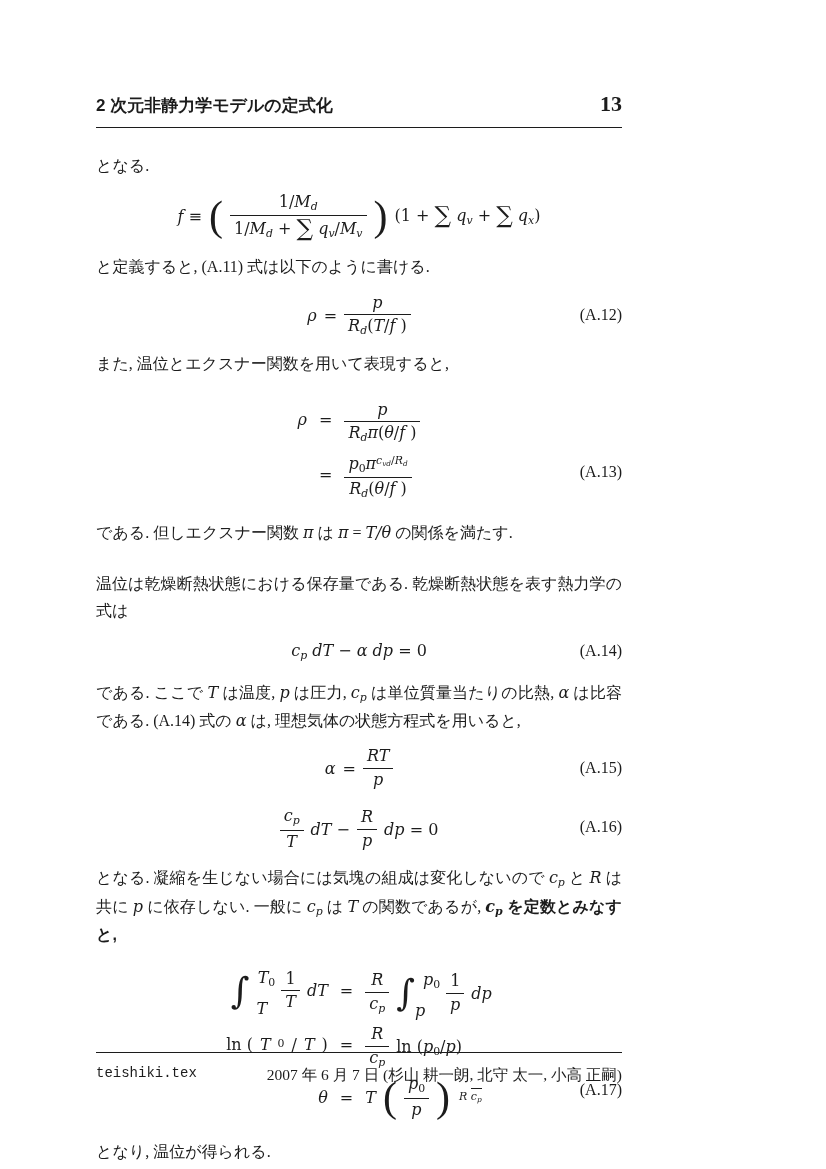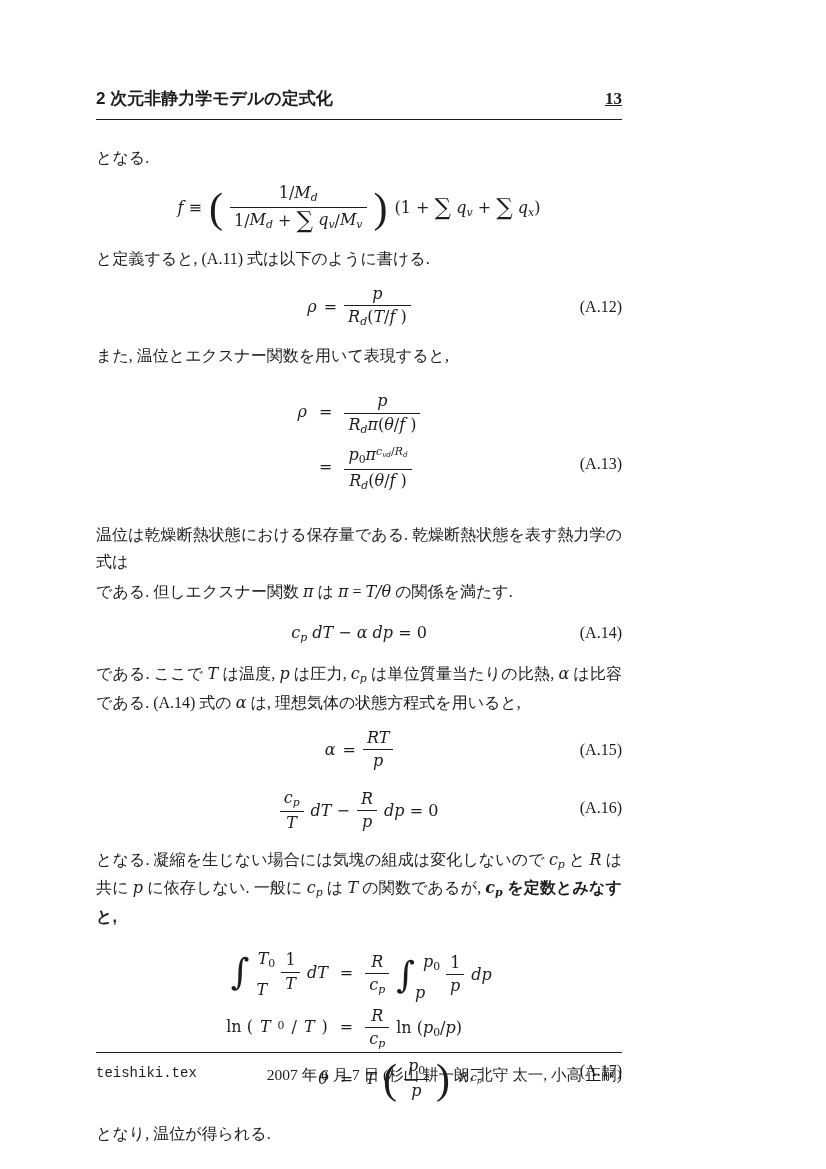--- a/index.html
+++ b/index.html
@@ -7,21 +7,21 @@
     position:relative; width:718px; height:1169px; background:#ffffff;
     color:#1c1c1c; box-sizing:border-box; padding:85px 96px 0 96px;
     font-family:"Liberation Serif","DejaVu Serif",serif;
     font-size:16px; line-height:1.7; overflow:hidden;
   }
 
   
   .hdr { display:flex; justify-content:space-between; align-items:baseline;
          font-family:"Liberation Sans",sans-serif; font-weight:bold; font-size:17px;
          padding-bottom:5px; border-bottom:1.5px solid #1c1c1c; }
-  .hdr .pageno { font-family:"Liberation Serif",serif; font-weight:bold; font-size:17px;text-decoration:underline; }
+  .hdr .pageno { font-family:"Liberation Serif",serif; font-weight:bold; font-size:22px; }
 
   
   .para { margin:3px 0; text-align:justify; }
   .para-first { margin-top:24px; }
   .parabreak { margin-top:24px; }
   .para i, b i { font-family:"DejaVu Serif",serif; font-style:italic; }
   b { font-weight:bold; font-family:"Liberation Sans",sans-serif; }
   sub { font-size:68%; vertical-align:-0.28em; }
   sup { font-size:68%; vertical-align:0.45em; }
 
@@ -134,23 +134,23 @@
             <span class="num"><i>p</i><sub>0</sub><i>π</i><sup><i>c<sub>vd</sub></i>/<i>R<sub>d</sub></i></sup></span>
             <span class="den"><i>R<sub>d</sub></i>(<i>θ</i>/<i>f</i> )</span>
           </span>
         </span></td>
       </tr>
     </tbody>
       </table>
     <span class="eqtag tag-a13">(A.13)</span>
   </div>
 
+  <p class="para">である. 但しエクスナー関数 <i>π</i> は <i>π</i> = <i>T/θ</i> の関係を満たす.</p>
+
   <p class="para parabreak">温位は乾燥断熱状態における保存量である. 乾燥断熱状態を表す熱力学の式は</p>
-
-  <p class="para">である. 但しエクスナー関数 <i>π</i> は <i>π</i> = <i>T/θ</i> の関係を満たす.</p>
 
   <div class="eq">
     <span class="eqc">
       <span><i>c<sub>p</sub></i> <i>dT</i> − <i>α</i> <i>dp</i> = 0</span>
     </span>
     <span class="eqtag">(A.14)</span>
   </div>
 
   <p class="para">である. ここで <i>T</i> は温度, <i>p</i> は圧力, <i>c<sub>p</sub></i> は単位質量当たりの比熱, <i>α</i> は比容である. (A.14) 式の <i>α</i> は, 理想気体の状態方程式を用いると,</p>
 

